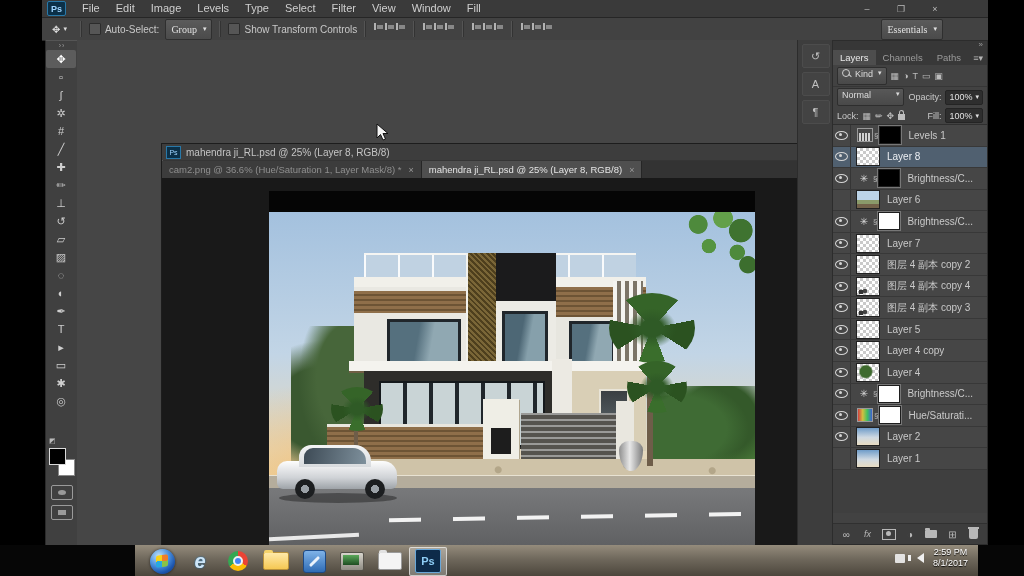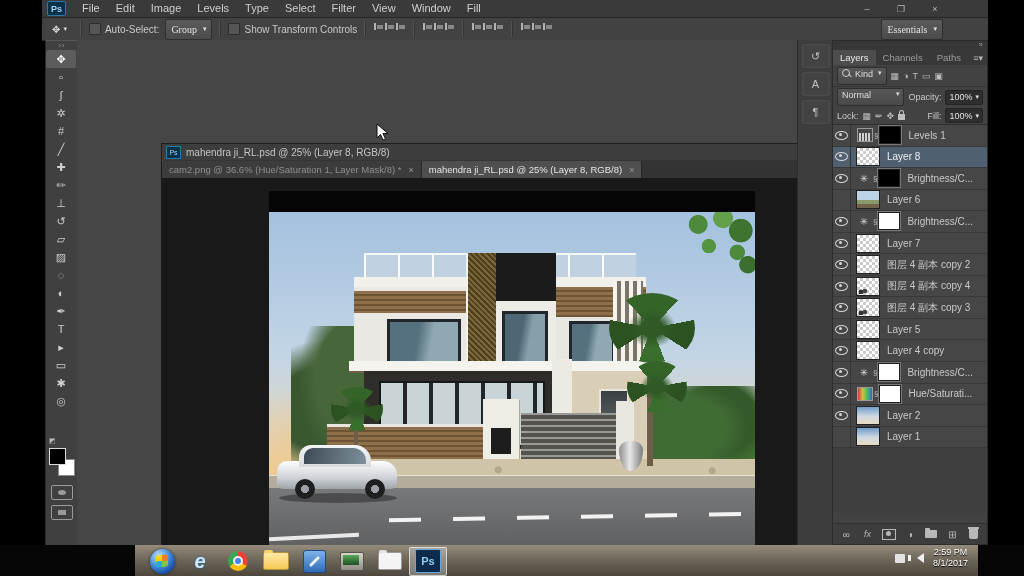--- a/index.html
+++ b/index.html
@@ -521,20 +521,27 @@
         <div class="eye-well">
           <div class="eye"></div>
         </div>
         <div class="thumb checker"></div>
         <div class="layer-name">Layer 4 copy</div>
       </div>
       <div class="layer-row">
         <div class="eye-well">
           <div class="eye"></div>
         </div>
+        <div class="thumb checker plant"></div>
+        <div class="layer-name">Layer 4</div>
+      </div>
+      <div class="layer-row">
+        <div class="eye-well">
+          <div class="eye"></div>
+        </div>
         <div class="adj-ico">✳</div>
         <div class="chain">§</div>
         <div class="mask-thumb" style="background: rgb(255, 255, 255);"></div>
         <div class="layer-name">Brightness/C...</div>
       </div>
       <div class="layer-row">
         <div class="eye-well">
           <div class="eye"></div>
         </div>
         <div class="huesat-ico"></div>

